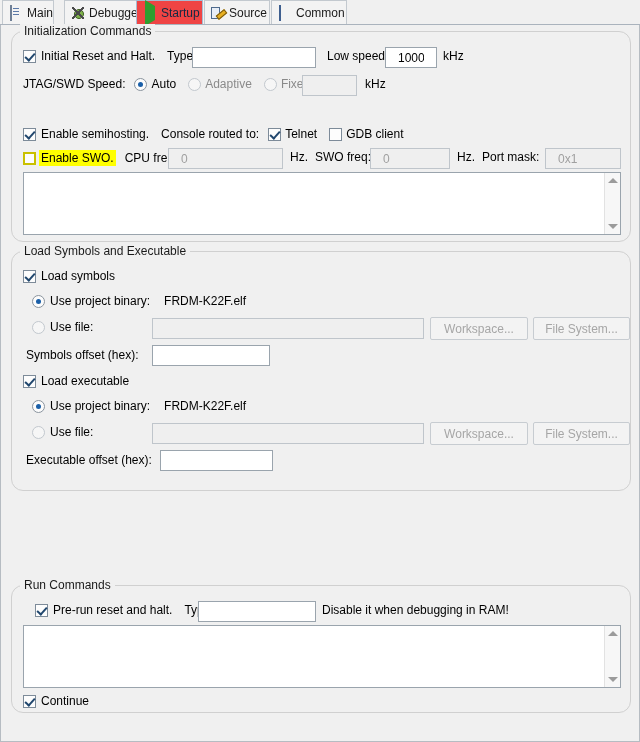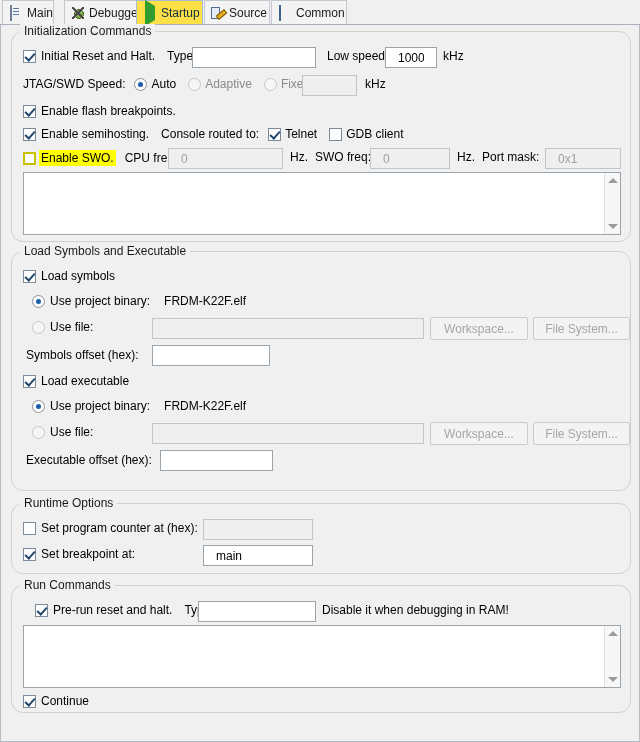--- a/index.html
+++ b/index.html
@@ -32,21 +32,21 @@
     padding: 0 8px 0 6px;
     box-sizing: border-box;
     border: 1px solid #c3c9cf;
     border-bottom: none;
     background: #f3f3f3;
     white-space: nowrap;
     font-size: 12px;
     color: #1a1a1a;
   }
   .tab.selected {
-    background: #fde047;
+    background: #ef4444;
     border-color: #a7bcd3;
     color: #102a43;
   }
   .tab .tlabel { margin-left: 4px; }
   .tabicon {
     width: 14px; height: 14px; position: relative; flex: 0 0 auto;
     display: inline-block;
   }
 
   
@@ -259,24 +259,20 @@
         <span class="rb checked" style="margin-left:9px;"></span>
         <span class="lbl" style="margin-left:4px;">Auto</span>
         <span class="rb dis" style="margin-left:12px;"></span>
         <span class="lbl dim" style="margin-left:4px;">Adaptive</span>
         <span class="rb dis" style="margin-left:12px;"></span>
         <span class="lbl dim" style="margin-left:4px;">Fixed</span>
       </div>
       <input class="txt dis" style="position: absolute; left: 290px; top: 43px; width: 55px;" value="">
       <span class="lbl" style="position:absolute; left:353px; top:45px;">kHz</span>
 
-      <div class="row" style="left:11px; top:72px;">
-        <span class="cb checked"></span>
-        <span class="lbl" style="margin-left:5px;">Enable flash breakpoints.</span>
-      </div>
 
       <div class="row" style="left:11px; top:95px;">
         <span class="cb checked"></span>
         <span class="lbl" style="margin-left:5px;">Enable semihosting.</span>
         <span class="lbl" style="margin-left:12px;">Console routed to:</span>
         <span class="cb checked" style="margin-left:9px;"></span>
         <span class="lbl" style="margin-left:4px;">Telnet</span>
         <span class="cb" style="margin-left:12px;"></span>
         <span class="lbl" style="margin-left:4px;">GDB client</span>
       </div>
@@ -356,35 +352,20 @@
       <div class="btn" style="left:521px; top:170px; width:97px;">
         <span>File System...</span>
       </div>
 
       <div class="row" style="left:14px; top:201px;">
         <span class="lbl">Executable offset (hex):</span>
       </div>
       <input class="txt" style="position: absolute; left: 148px; top: 198px; width: 113px;" value="">
     </div>
 
-    <div class="group" style="left:10px; top:478px; width:620px; height:71px;">
-      <span class="group-title">Runtime Options</span>
-
-      <div class="row" style="left:11px; top:17px;">
-        <span class="cb"></span>
-        <span class="lbl" style="margin-left:5px;">Set program counter at (hex):</span>
-      </div>
-      <input class="txt dis" style="position: absolute; left: 191px; top: 15px; width: 110px;" value="">
-
-      <div class="row" style="left:11px; top:43px;">
-        <span class="cb checked"></span>
-        <span class="lbl" style="margin-left:5px;">Set breakpoint at:</span>
-      </div>
-      <input class="txt" style="position: absolute; left: 191px; top: 41px; width: 110px;" value="main">
-    </div>
 
     <div class="group" style="left:10px; top:560px; width:620px; height:128px;">
       <span class="group-title">Run Commands</span>
 
       <div class="row" style="left:11px; top:17px;padding-left:12px;">
         <span class="cb checked"></span>
         <span class="lbl" style="margin-left:5px;">Pre-run reset and halt.</span>
         <span class="lbl" style="margin-left:12px;">Type:</span>
       </div>
       <input class="txt" style="position: absolute; left: 186px; top: 15px; width: 118px;" value="">

